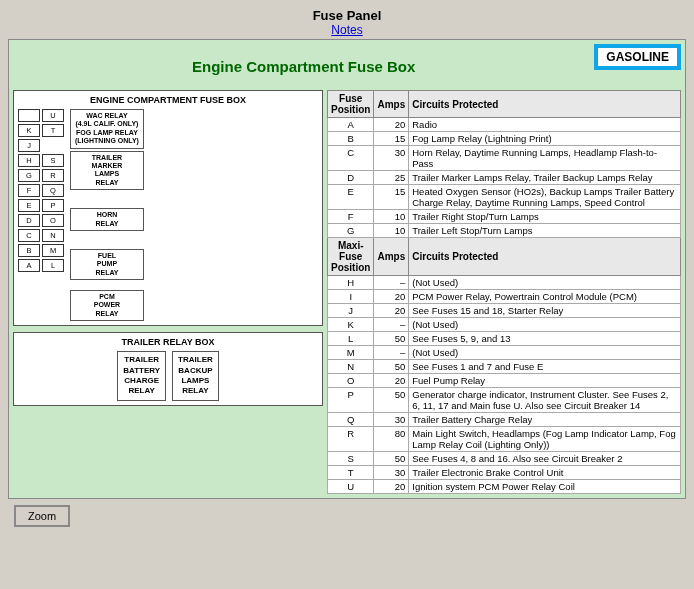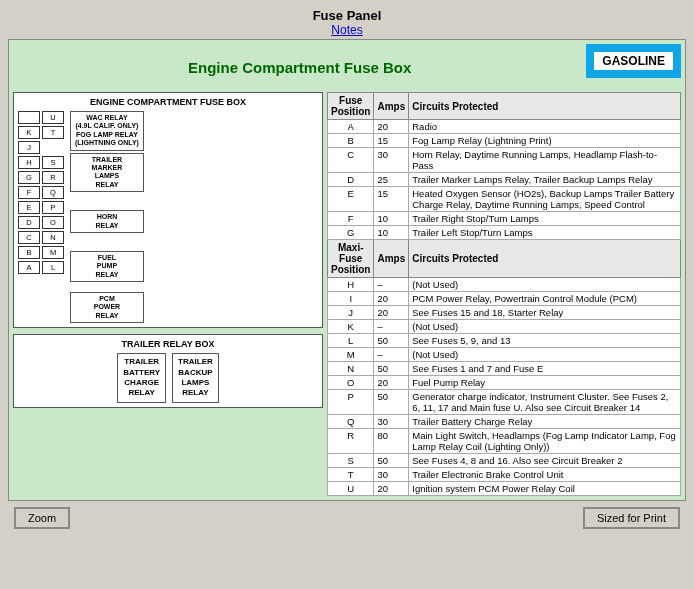--- a/index.html
+++ b/index.html
@@ -43,25 +43,25 @@
       text-align: center;
       font-size: 15px;
       color: #006600;
       font-weight: bold;
       margin-bottom: 4px;
       padding: 2px;
     }
     .gasoline-badge {
       float: right;
       background: white;
-      border: 8px solid #0ea5e9;
+      border: 4px solid #0ea5e9;
       padding: 2px 8px;
       font-weight: bold;
       font-size: 12px;
-      margin-bottom: 12px;
+      margin-bottom: 18px;
     }
     .content-area {
       display: flex;
       gap: 4px;
       clear: both;
     }
     .left-panel {
       width: 310px;
       flex-shrink: 0;
     }
@@ -126,21 +126,21 @@
       padding: 1px 3px;
       vertical-align: top;
       font-size: 9.5px;
     }
     .fuse-table .col-pos {
       text-align: center;
       width: 32px;
       margin-left: 32px;
     }
     .fuse-table .col-amps {
-      text-align: left;
+      text-align: right;
       width: 28px;
     }
     .fuse-table .col-circuits {
       text-align: left;
     }
     .maxi-fuse-header {
       background: #ddd;
       font-weight: bold;
     }
     .bottom-bar {
@@ -434,15 +434,14 @@
       <td class="col-circuits">Ignition system PCM Power Relay Coil</td>
     </tr>
             </tbody>
         </table>
       </div>
     </div>
   </div>
 
   <div class="bottom-bar">
     <button class="bottom-button">Zoom</button>
-    <button class="bottom-button">Sized for Print</button>
   </div>
 </div>
 
 </body></html>

